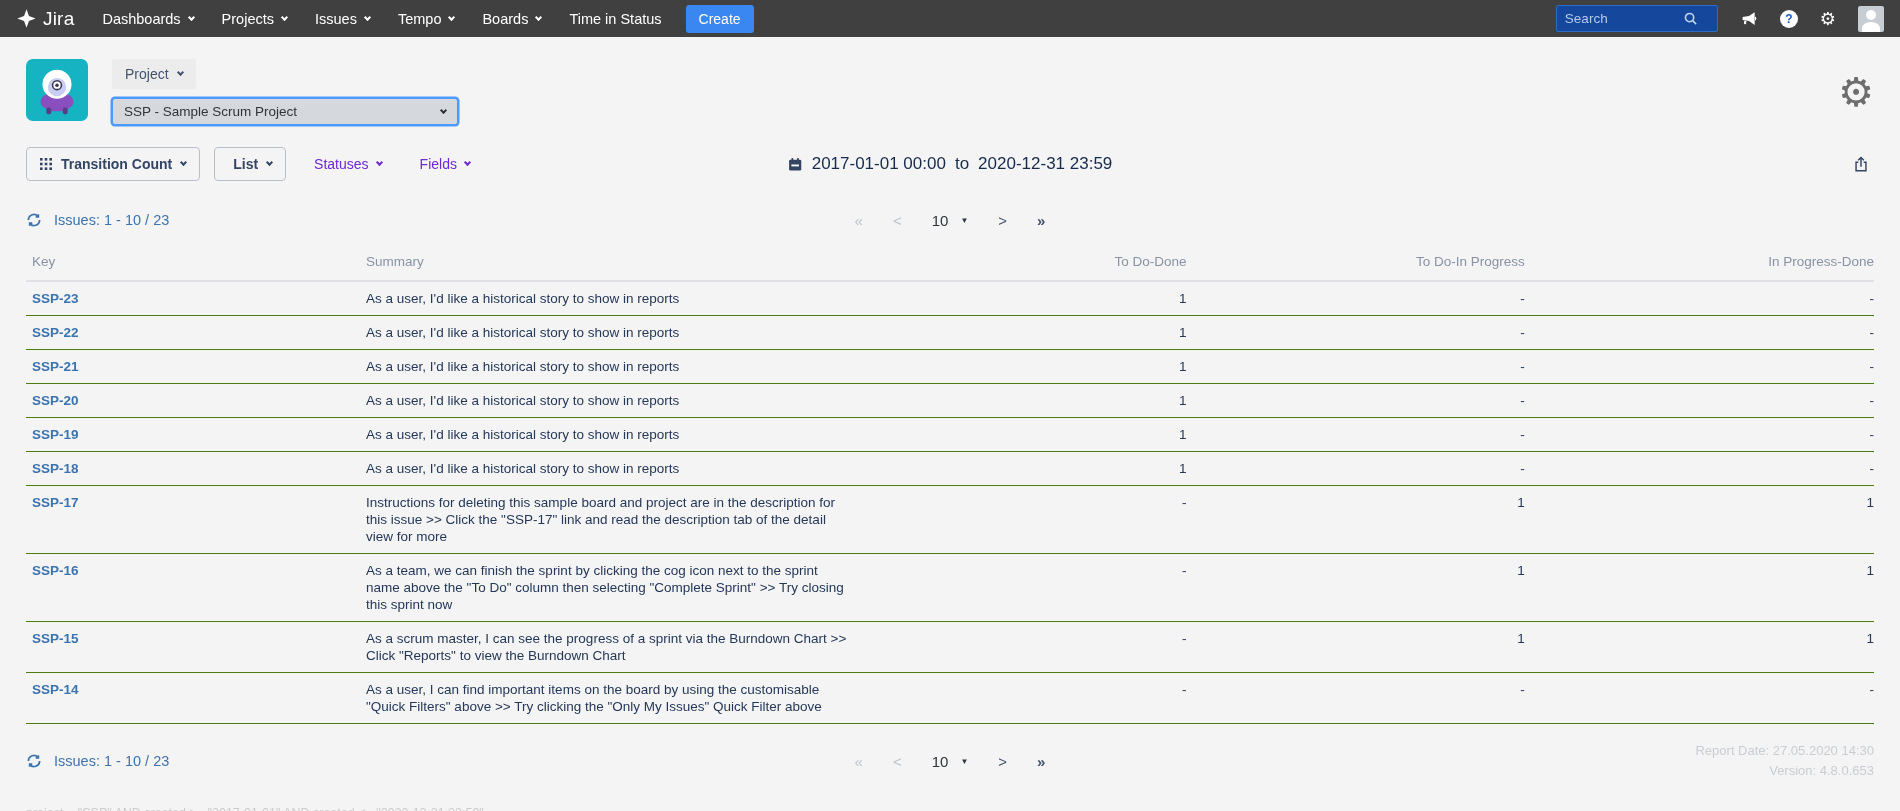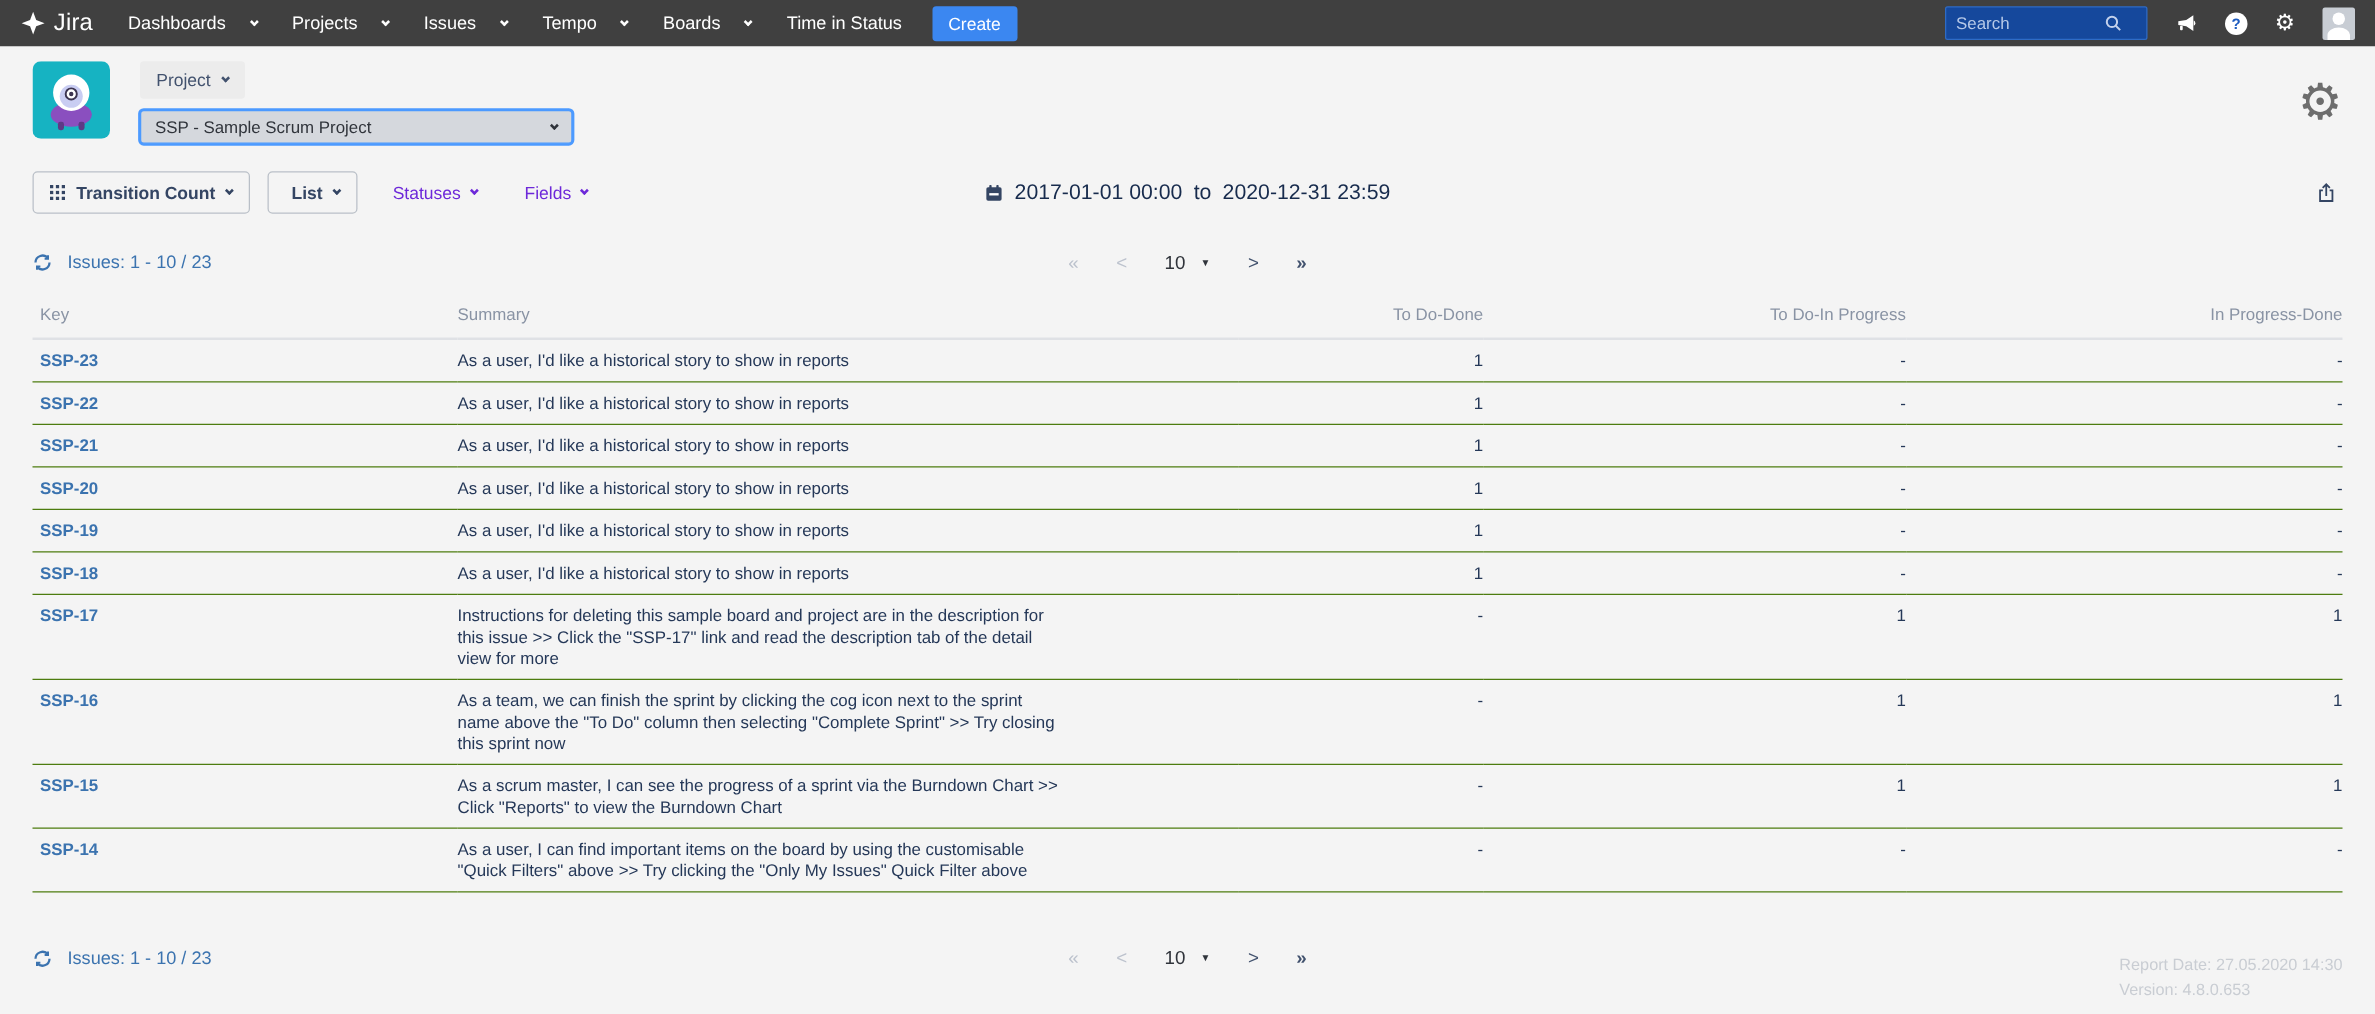--- a/index.html
+++ b/index.html
@@ -11,21 +11,21 @@
   }
   
   .navbar {
     height:37px; background:#404040; display:flex; align-items:center;
     padding:0 16px; color:#fff;
   }
   .brand { display:flex; align-items:center; gap:6px; margin-right:14px; cursor:pointer; }
   .brand-text { font-size:19px; font-weight:500; letter-spacing:.2px; }
   .nav-menu { display:flex; align-items:center; height:100%; }
   .nav-item {
-    display:flex; align-items:center; gap:20px; padding:0 14px; height:100%;
+    display:flex; align-items:center; gap:8px; padding:0 14px; height:100%;
     font-size:14.5px; cursor:pointer; white-space:nowrap;
   }
   .chev {
     display:inline-block; width:6px; height:6px;
     border-right:2px solid currentColor; border-bottom:2px solid currentColor;
     transform:rotate(45deg); margin-top:-3px;
   }
   .chev-sm { width:5px; height:5px; }
   .create-btn {
     background:#3b87f1; color:#fff; border:none; border-radius:3px;
@@ -47,21 +47,21 @@
   }
   .gear-glyph { font-size:18px; line-height:1; color:#fff; font-family:"DejaVu Sans", sans-serif; cursor:pointer; }
   .nav-avatar {
     width:26px; height:26px; background:#c8cdd4; border-radius:2px; position:relative; overflow:hidden; cursor:pointer;
   }
   .nav-avatar::before { content:""; position:absolute; left:8px; top:4px; width:10px; height:10px; border-radius:50%; background:#fff; }
   .nav-avatar::after  { content:""; position:absolute; left:4px; top:16px; width:18px; height:12px; border-radius:50% 50% 0 0; background:#fff; }
   .icon-btn { cursor:pointer; display:flex; align-items:center; }
 
   
-  .project-row { display:flex; align-items:flex-start; padding:12px 26px 16px; position:relative; }
+  .project-row { display:flex; align-items:flex-start; padding:22px 26px 16px; position:relative; }
   .proj-controls { margin-left:24px; }
   .filter-btn {
     display:inline-flex; align-items:center; gap:9px; background:#ececec; border:none;
     border-radius:3px; padding:7px 13px; font-family:inherit; font-size:14px; color:#42526e; cursor:pointer;
   }
   .proj-select {
     margin-top:9px; width:346px; background:#d5d8dd; border:1px solid #4c9aff;
     box-shadow:0 0 0 1.5px #4c9aff; border-radius:3px; padding:5px 11px;
     display:flex; align-items:center; justify-content:space-between;
     font-size:13.5px; color:#30343b; cursor:pointer;
@@ -93,21 +93,21 @@
   .issues-row { position:relative; display:flex; align-items:center; padding:17px 26px; }
   .issues-label { color:#3b73af; font-size:14.5px; margin-left:12px; }
   .pager {
     position:absolute; left:50%; transform:translateX(-50%);
     display:flex; align-items:center; gap:30px; font-size:15px; color:#42526e;
   }
   .pg { cursor:pointer; }
   .pg-disabled { color:#bcc2cd; }
   .pg-size { display:flex; align-items:center; gap:12px; cursor:pointer; color:#30343b; }
   .pg-caret { font-size:8px; color:#30343b; }
-  .report-info { margin-left:auto; text-align:left; color:#c9cdd3; font-size:13px; line-height:20px;margin-top:31px; }
+  .report-info { margin-left:auto; text-align:right; color:#c9cdd3; font-size:13px; line-height:20px; }
 
   
   .issues-table { width:1848px; margin:0 26px; border-collapse:collapse; font-size:13.5px; }
   .issues-table thead th {
     color:#8993a4; font-weight:400; text-align:left; padding:9px 0 11px 0;
     border-bottom:2px solid #dfe1e5; cursor:pointer;
   }
   .issues-table th:first-child, .issues-table td:first-child { padding-left:6px; }
   .issues-table th.num, .issues-table td.num { text-align:right; }
   .issues-table tbody td {

